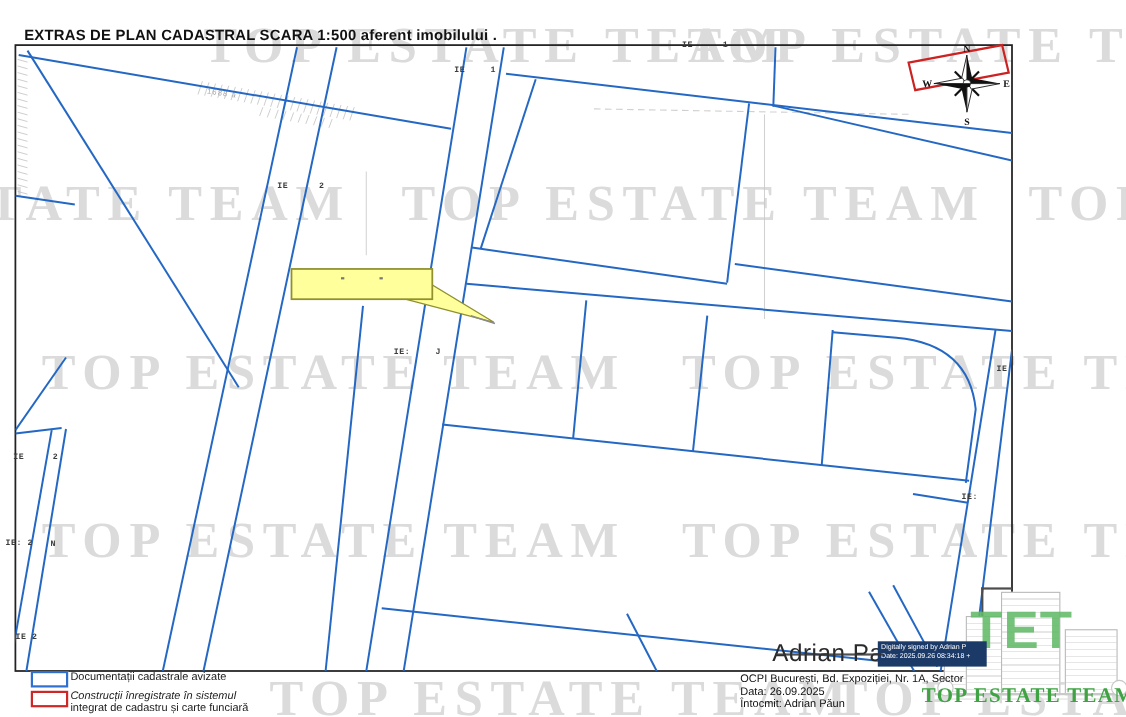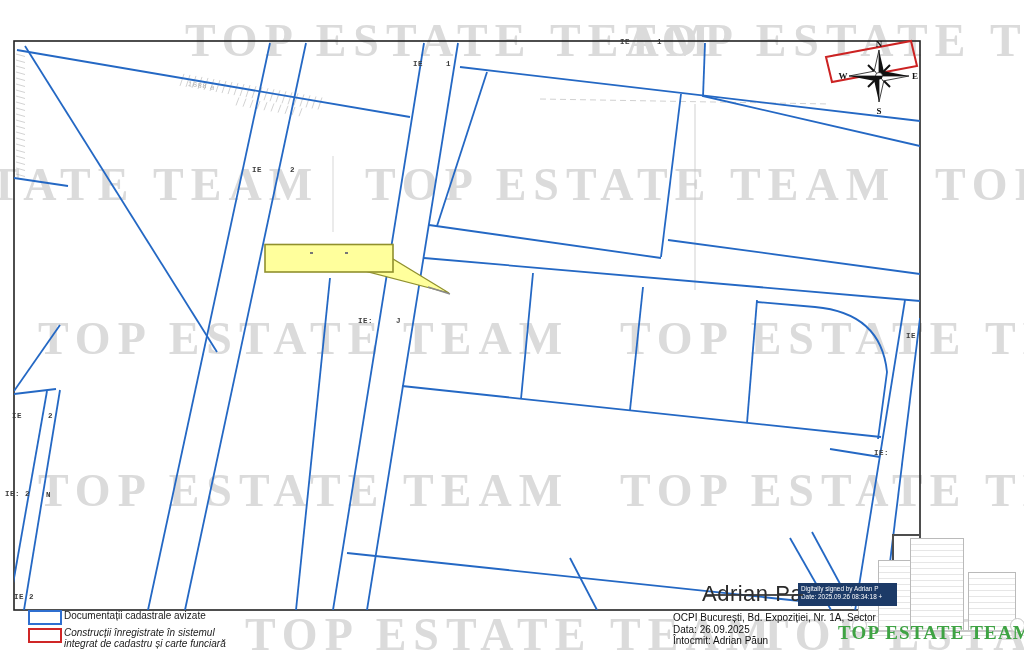--- a/index.html
+++ b/index.html
@@ -15,21 +15,21 @@
       color:#111;letter-spacing:.2px;z-index:5;}
   .sketch-label{position:absolute;left:188px;top:82px;font-size:7px;color:#a8a8a8;
       transform:rotate(8deg);z-index:2;letter-spacing:1px;}
   
   .legend-swatch{position:absolute;width:30px;height:11px;background:#fff;z-index:5;}
   .sw-blue{left:28px;top:610px;border:2px solid #2f6fd0;}
   .sw-red{left:28px;top:628px;border:2px solid #cf2626;}
   .legend-text{position:absolute;font-size:10px;color:#1a1a1a;z-index:5;white-space:nowrap;text-align:right;}
   .lt1{left:64px;top:610px;}
   .lt2{left:64px;top:627px;font-style:italic;}
-  .lt3{left:64px;top:638px;font-style:italic;}
+  .lt3{left:64px;top:638px;}
   
   .sig-name{position:absolute;left:702px;top:581px;font-size:22px;color:#2a2a2a;
       letter-spacing:.5px;z-index:5;white-space:nowrap;}
   .sig-strike{position:absolute;left:705px;top:594px;width:98px;height:1.5px;
       background:#333;opacity:.85;z-index:6;}
   .sig-digital{position:absolute;left:798px;top:583px;width:99px;height:23px;
       background:#1c3a67;color:#fff;font-size:6.4px;line-height:8px;
       padding:2px 0 0 3px;box-sizing:border-box;overflow:hidden;z-index:5;white-space:nowrap;}
   .footer{position:absolute;left:673px;top:612px;font-size:10px;line-height:11.5px;
       color:#111;z-index:5;white-space:nowrap;}
@@ -64,20 +64,21 @@
       <div class="wm" style="left: 365px; top: 158px;">TOP ESTATE TEAM</div>
       <div class="wm" style="left: 935px; top: 158px;">TOP ESTATE TEAM</div>
       <div class="wm" style="left: 38px; top: 312px;">TOP ESTATE TEAM</div>
       <div class="wm" style="left: 620px; top: 312px;">TOP ESTATE TEAM</div>
       <div class="wm" style="left: 38px; top: 464px;">TOP ESTATE TEAM</div>
       <div class="wm" style="left: 620px; top: 464px;">TOP ESTATE TEAM</div>
       <div class="wm" style="left: 245px; top: 608px;">TOP ESTATE TEAM</div>
       <div class="wm" style="left: 758px; top: 608px;">TOP ESTATE TEAM</div>
     </div>
 
+  <div class="page-title">EXTRAS DE PLAN CADASTRAL SCARA 1:500 aferent imobilului .</div>
 
   <div class="sketch-label">1688 a</div>
 
   <svg id="plan-svg" width="1024" height="652">
     <defs>
       <clipPath id="mapclip">
           <rect x="14" y="41" width="906" height="569"></rect>
         </clipPath>
     </defs>
 
@@ -218,21 +219,21 @@
       <div class="map-label" style="left: 413px; top: 60px;">IE</div>
       <div class="map-label" style="left: 446px; top: 60px;">1</div>
       <div class="map-label" style="left: 620px; top: 38px;">IE</div>
       <div class="map-label" style="left: 657px; top: 38px;">1</div>
       <div class="map-label" style="left: 358px; top: 317px;">IE:</div>
       <div class="map-label" style="left: 396px; top: 317px;">J</div>
       <div class="map-label" style="left: 12px; top: 412px;">IE</div>
       <div class="map-label" style="left: 48px; top: 412px;">2</div>
       <div class="map-label" style="left: 5px; top: 490px;">IE: 2</div>
       <div class="map-label" style="left: 46px; top: 491px;">N</div>
-      <div class="map-label" style="left: 14px; top: 593px;">IE 2</div>
+      <div class="map-label" style="left: 14px; top: 576px;">IE 2</div>
       <div class="map-label" style="left: 874px; top: 449px;">IE:</div>
       <div class="map-label" style="left: 906px; top: 332px;">IE</div>
     </div>
 
   <div>
     <div class="legend-swatch sw-blue"></div>
     <div class="legend-text lt1">Documentații cadastrale avizate</div>
     <div class="legend-swatch sw-red"></div>
     <div class="legend-text lt2">Construcții înregistrate în sistemul</div>
     <div class="legend-text lt3">integrat de cadastru și carte funciară</div>
@@ -251,20 +252,21 @@
     <div>Întocmit: Adrian Păun</div>
   </div>
 
   <div class="logo">
     <div class="crane-mast"></div>
     <div class="crane-jib"></div>
     <div class="bldg b4"></div>
     <div class="bldg b2"></div>
     <div class="bldg b1"></div>
     <div class="bldg b3"></div>
+    <div class="tet">TET</div>
     <div class="ground"></div>
     <div class="ground2"></div>
     <div class="tree" style="left:2px;"></div>
     <div class="tree" style="left:160px;"></div>
     <div class="logo-name">TOP ESTATE TEAM</div>
   </div>
 
 </div>
 
 </body></html>

